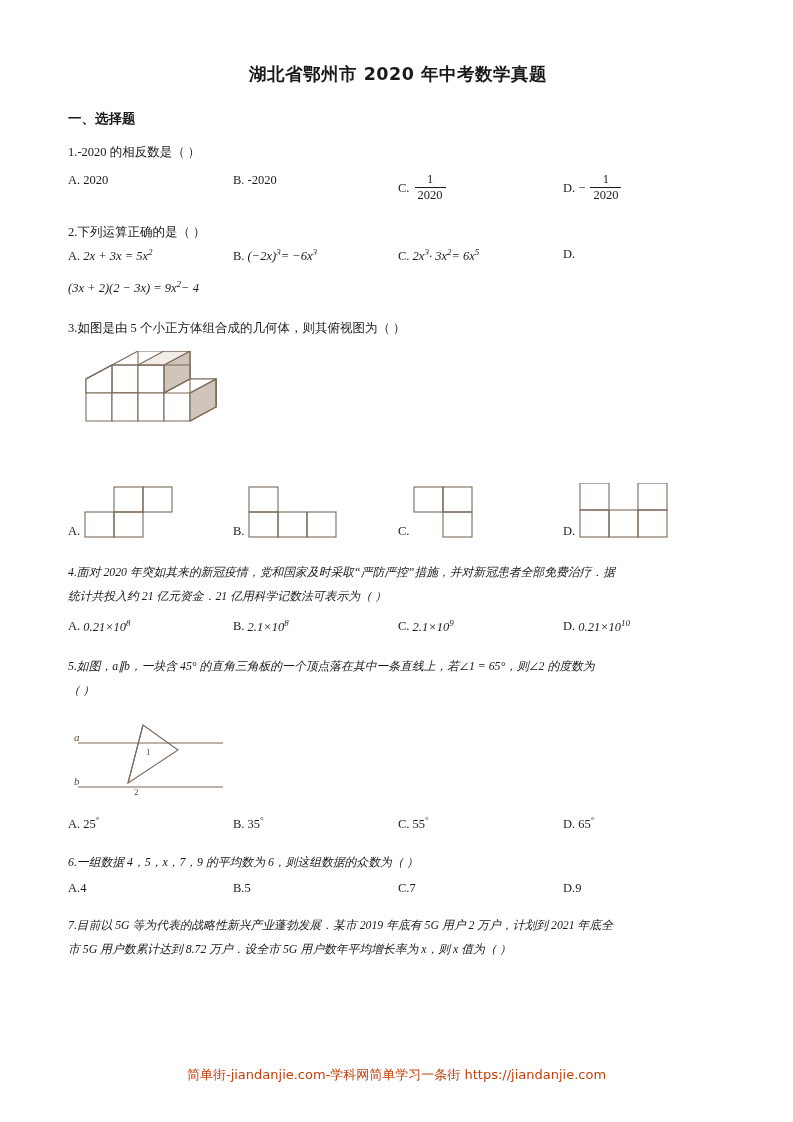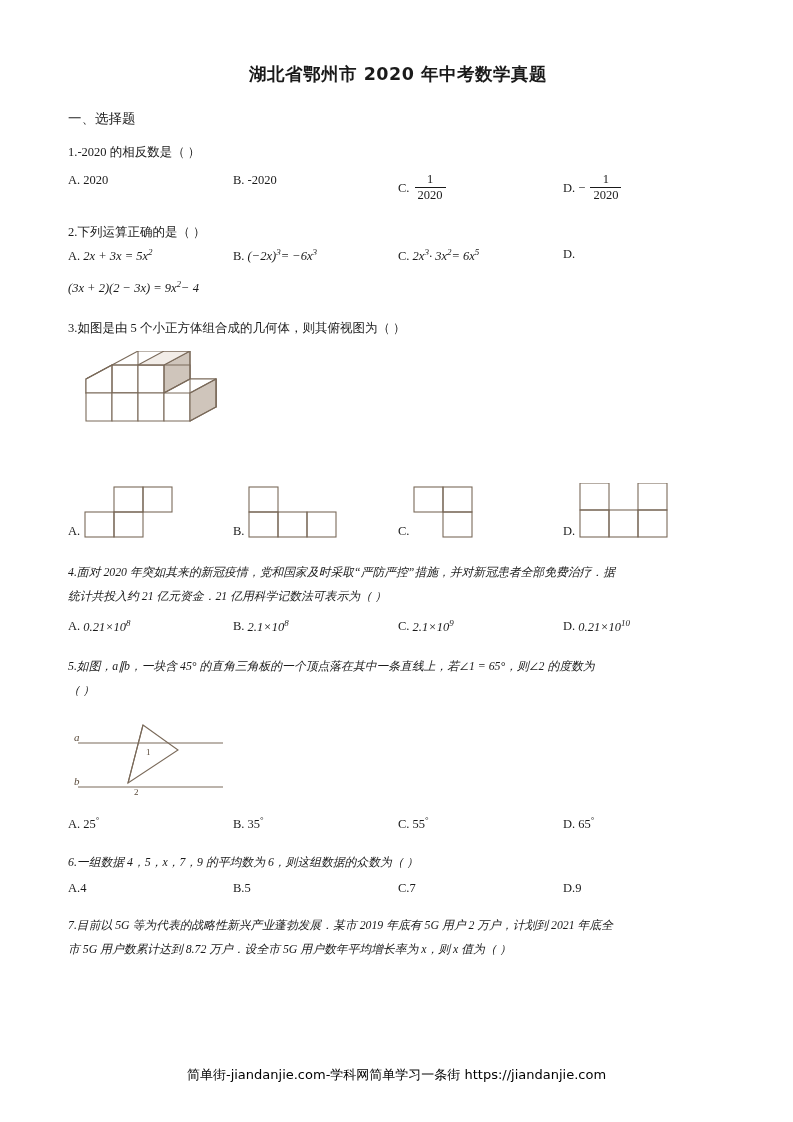--- a/index.html
+++ b/index.html
@@ -31,21 +31,21 @@
     font-family: "DejaVu Sans", sans-serif;
     font-weight: bold;
     font-size: 17.5px;
     text-align: center;
     margin: 0;
     padding-top: 62px;
     letter-spacing: 0.5px;
   }
   .section-head {
     font-family: "DejaVu Sans", sans-serif;
-    font-weight: normal;
+    font-weight: bold;
     font-size: 13.5px;
     margin-top: 24px;
   }
   .q {
     font-size: 12.5px;
     line-height: 1.9;
     margin-top: 13px;
   }
   .q-sm {
     font-size: 11.8px;
@@ -87,21 +87,21 @@
     line-height: 1.25;
   }
   sup { font-size: 0.72em; vertical-align: super; }
   .figwrap { margin-top: 10px; }
   .footer {
     position: absolute;
     left: 0;
     top: 1066px;
     width: 793px;
     text-align: center;
-    color: #000000;
+    color: #c2410c;
     font-size: 13px;
     font-family: "DejaVu Sans", sans-serif;
   }
   .opt-fig-row {
     display: flex;
     margin-top: 6px;
     align-items: flex-end;
   }
   .opt-fig-row > div {
     width: 25%;

